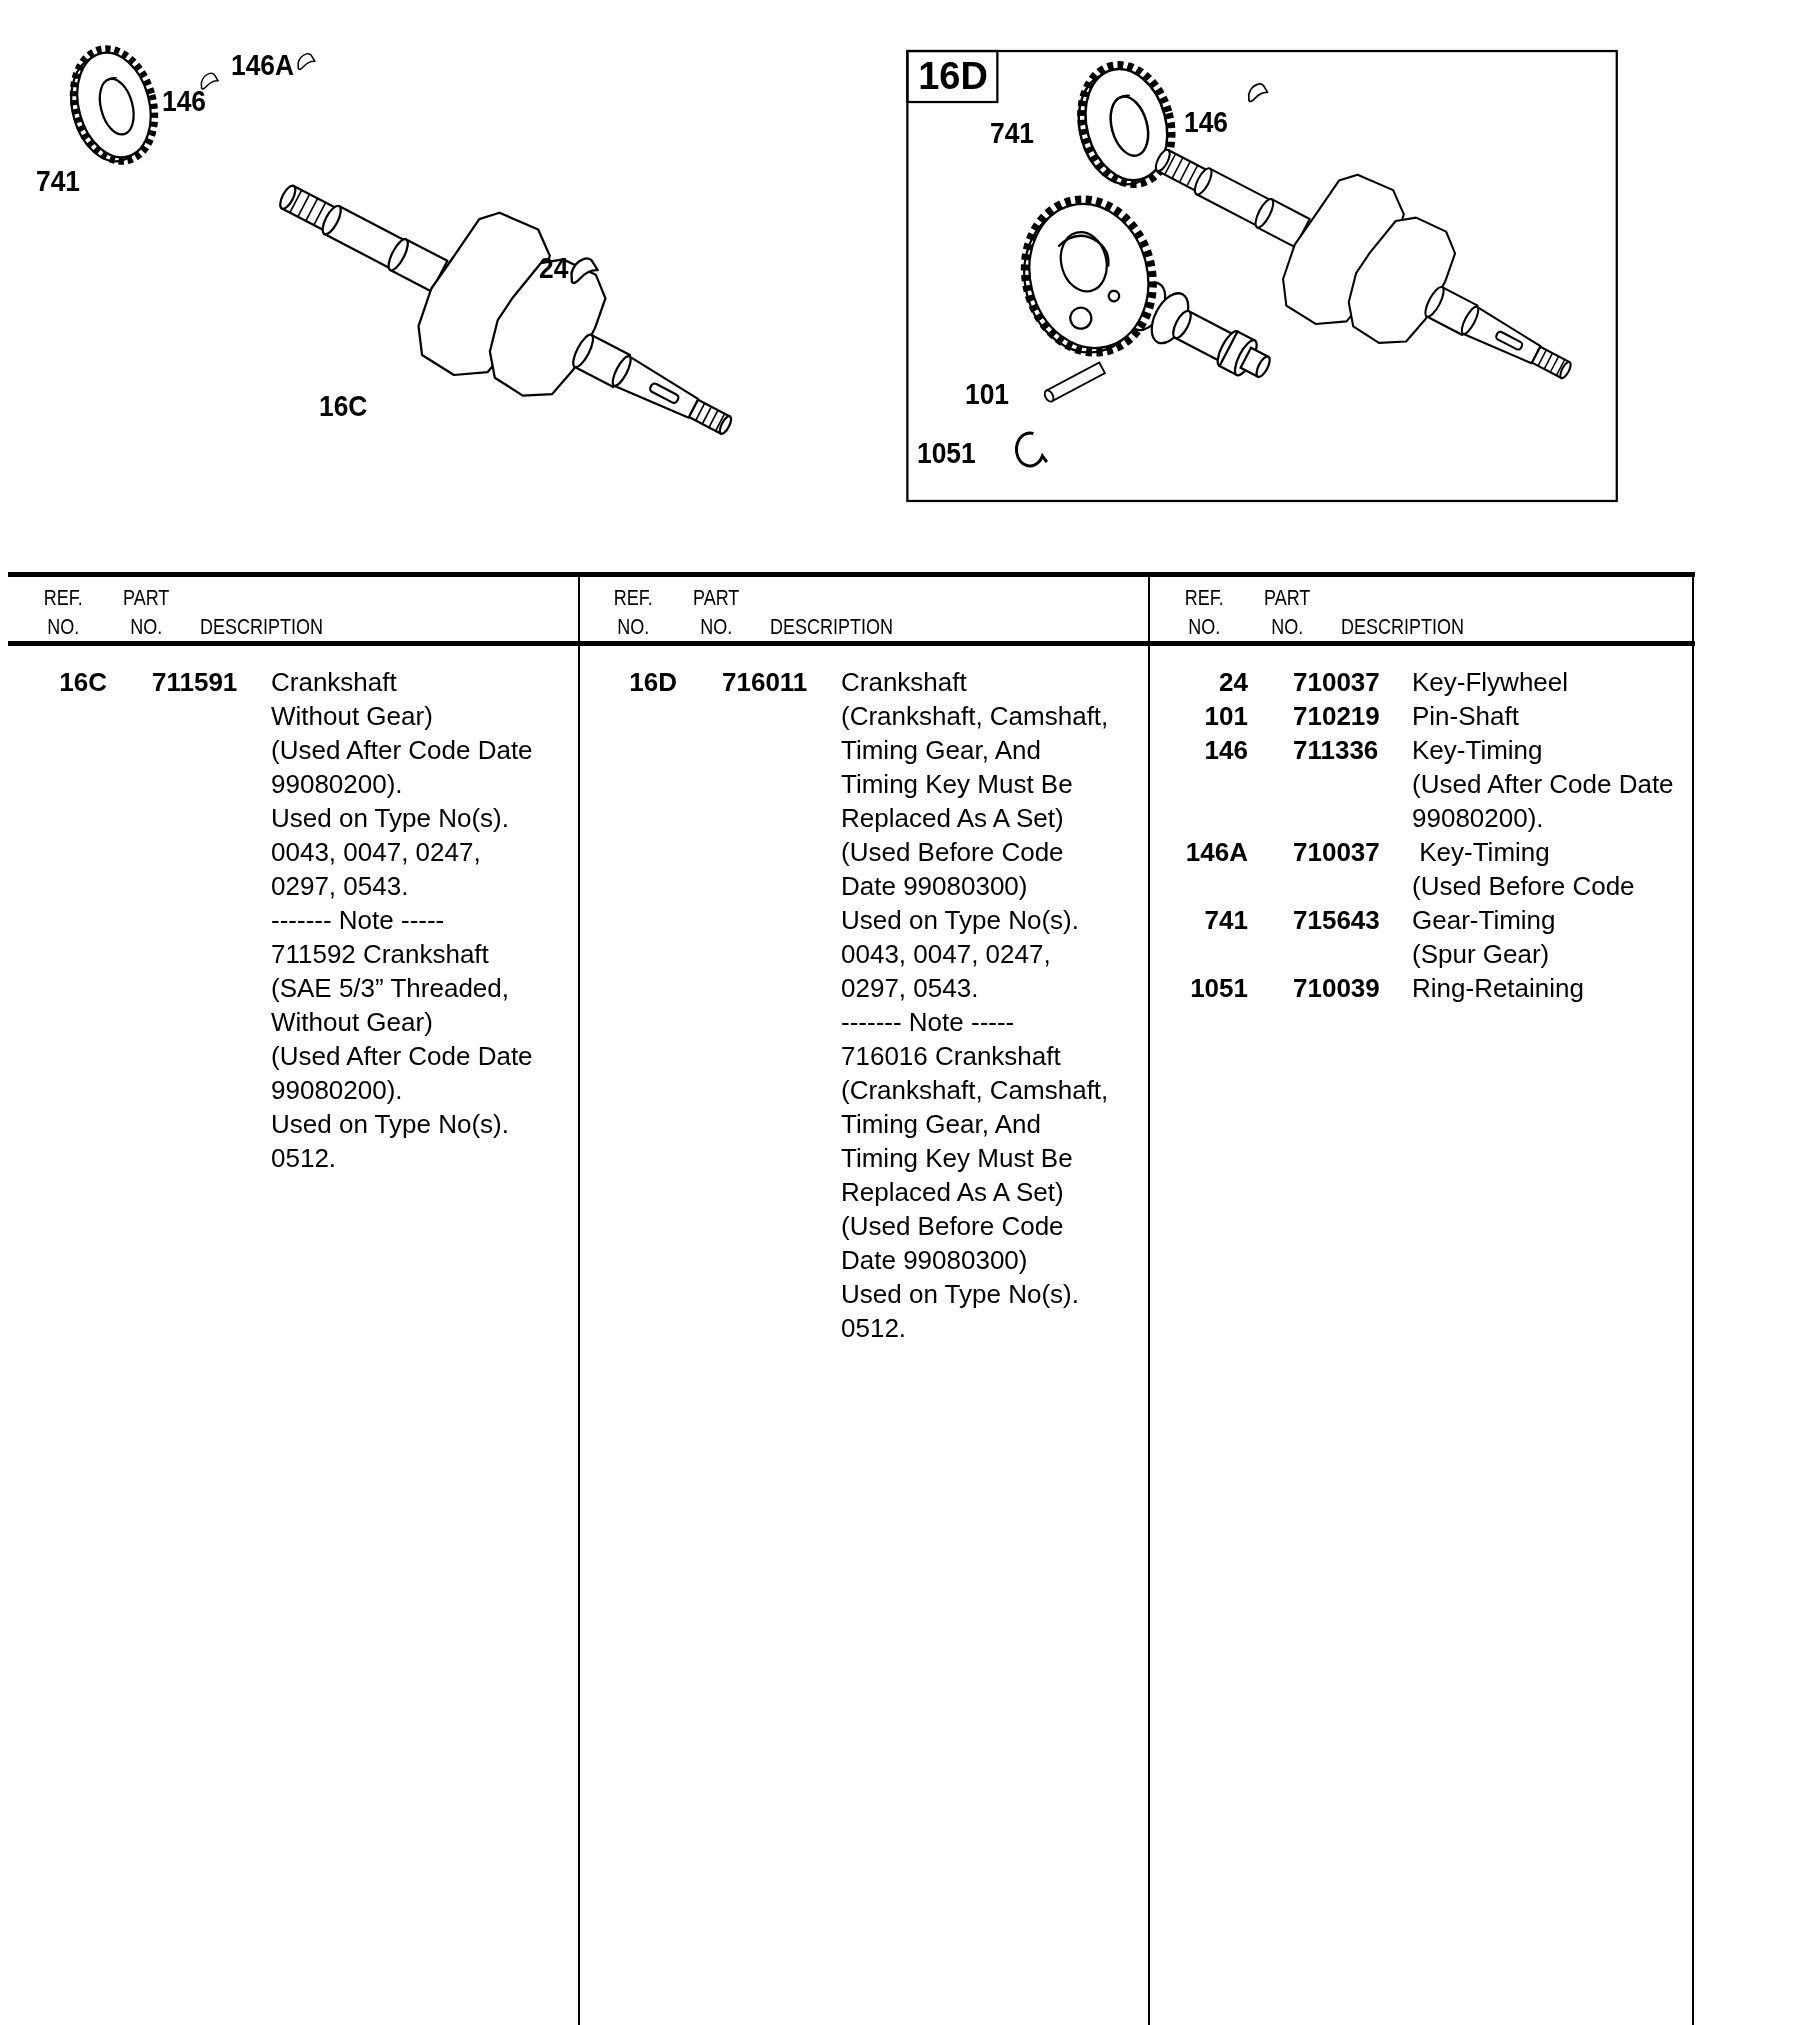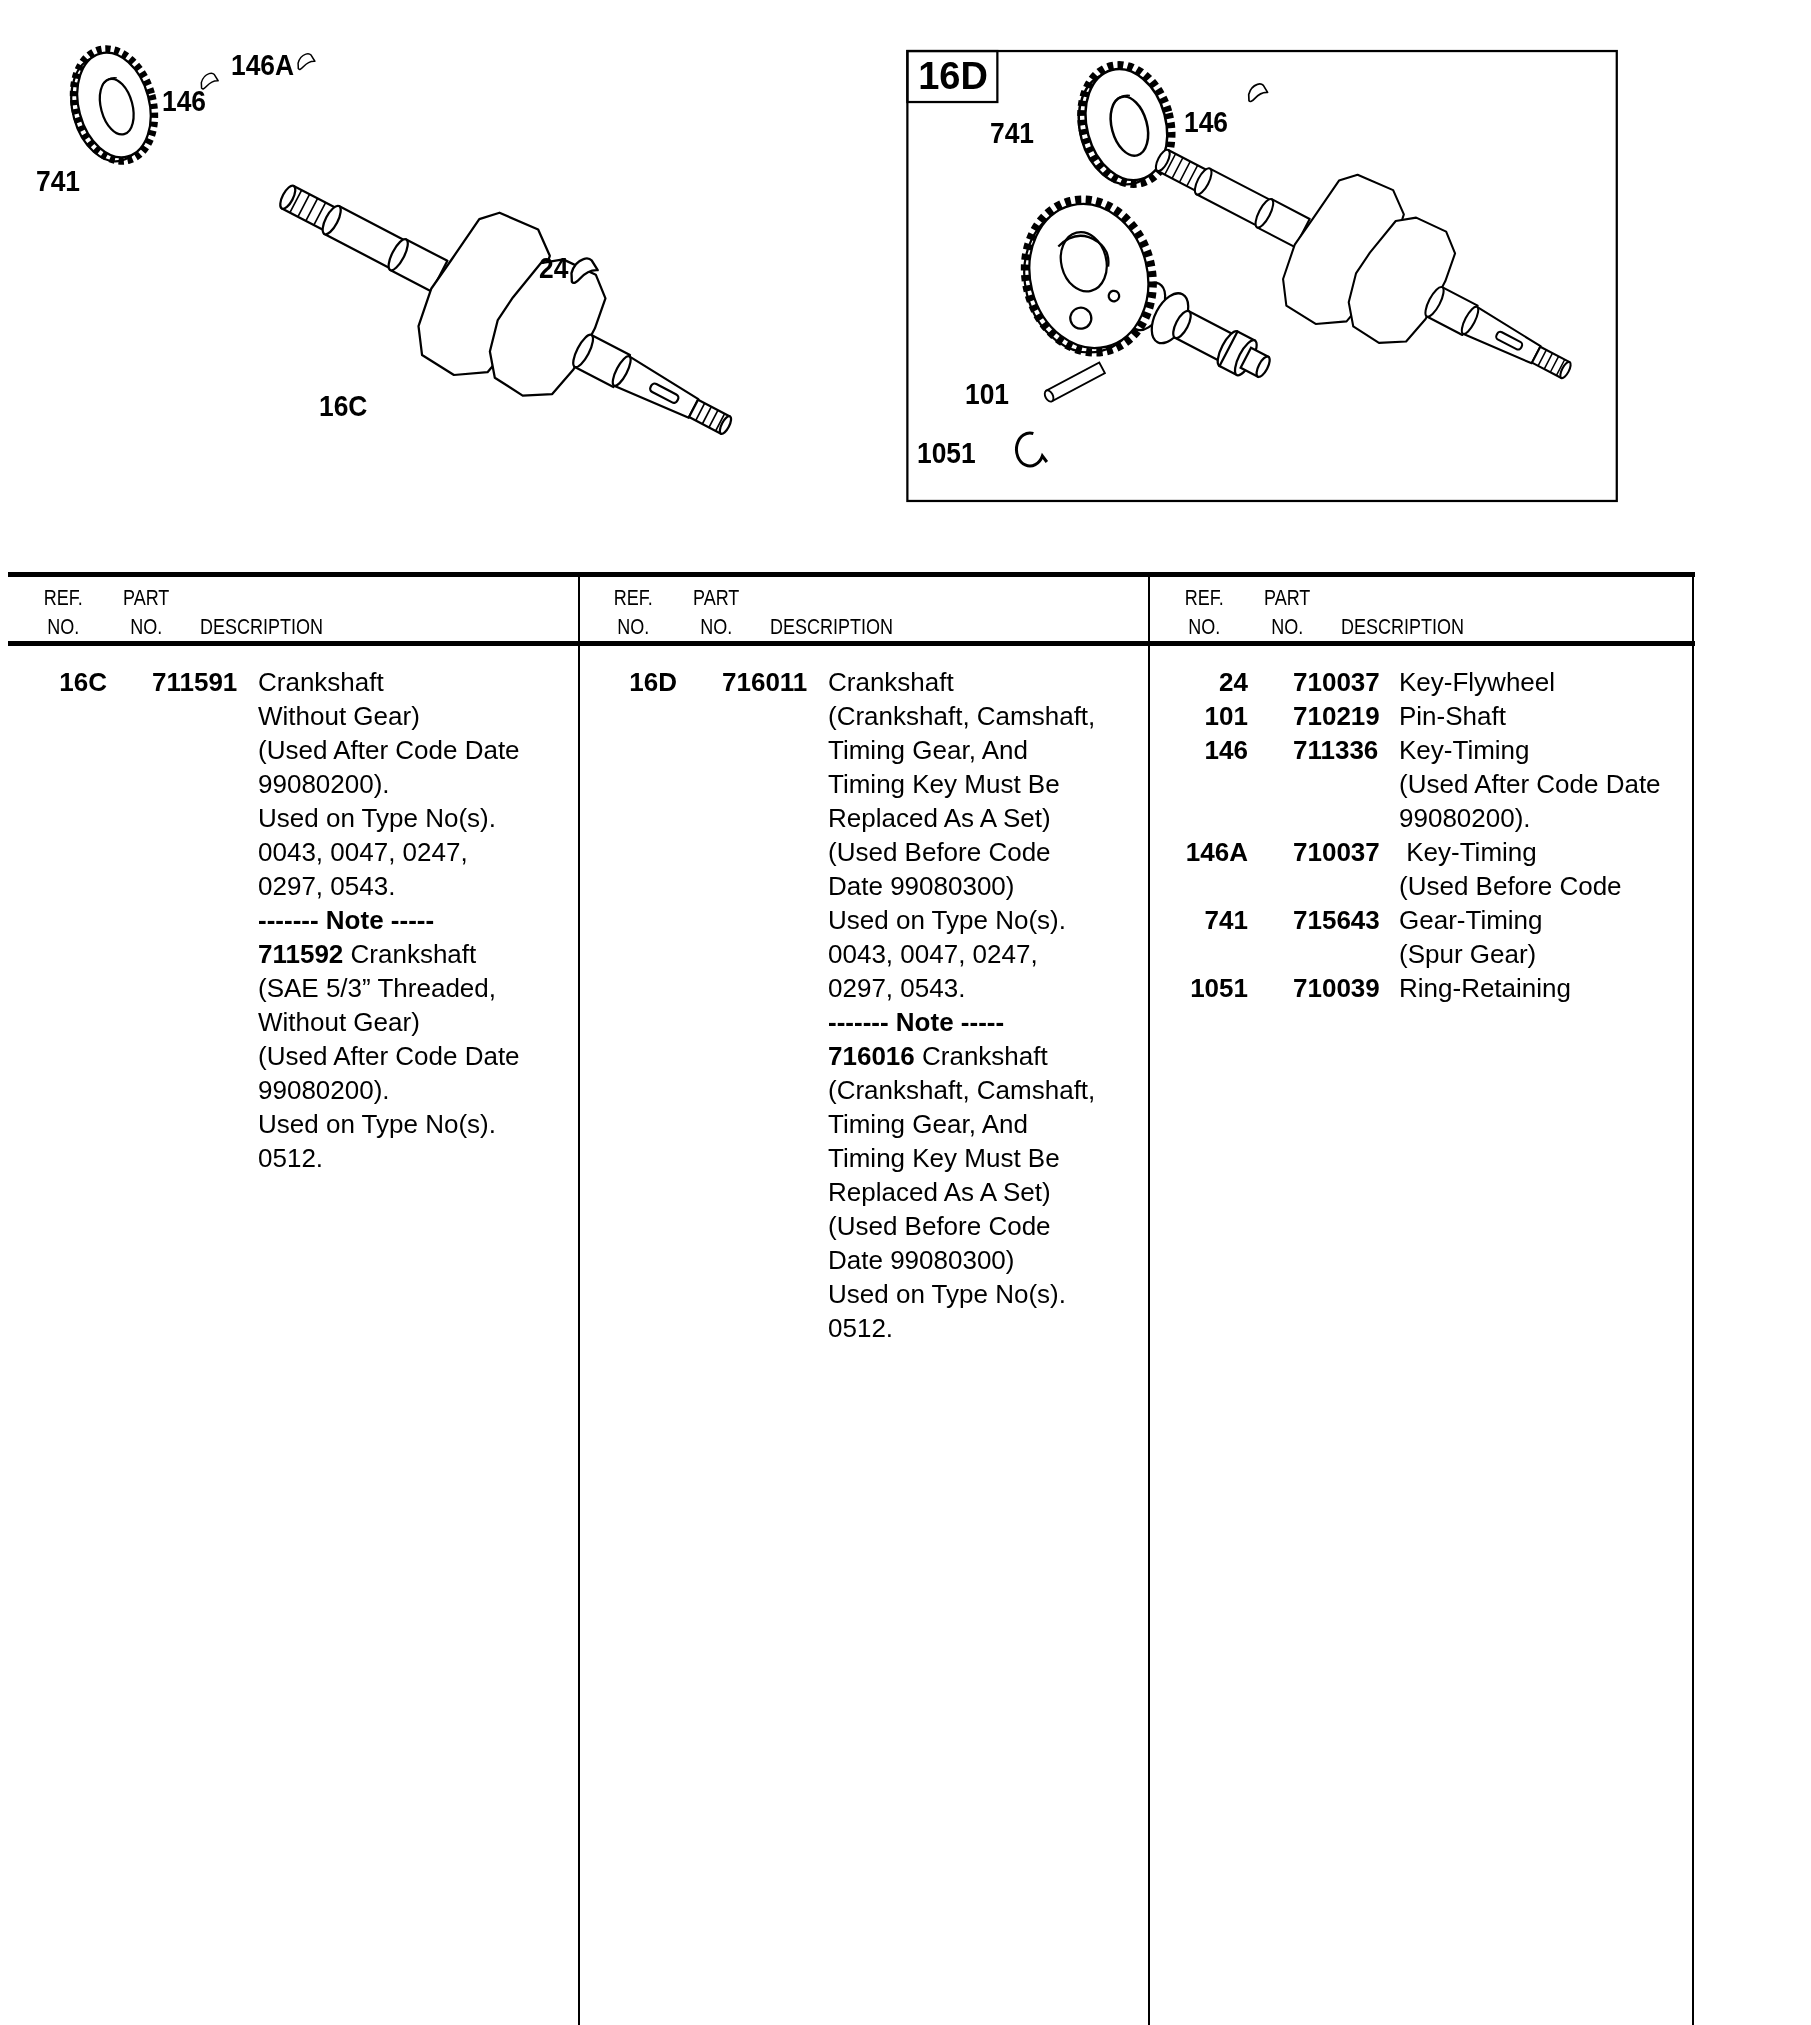--- a/index.html
+++ b/index.html
@@ -15,22 +15,22 @@
   .vrule{position:absolute;background:#000;width:2.3px;}
   .hsec{position:absolute;top:584px;font-size:22.5px;line-height:28.5px;}
   .hcol{position:absolute;text-align:center;transform:scaleX(.8);transform-origin:left top;}
   .h-ref{left:21px;width:83px;}
   .h-part{left:104px;width:83px;}
   .h-desc{left:191px;top:28.5px;text-align:left;white-space:nowrap;}
   .tsec{position:absolute;top:665px;font-size:26px;}
   .trow{position:relative;height:34px;line-height:34px;}
   .c-ref{position:absolute;left:0;top:0;width:98px;text-align:right;font-weight:bold;white-space:pre;}
   .c-part{position:absolute;left:143px;top:0;font-weight:bold;white-space:pre;}
-  .c-desc{position:absolute;left:249px;top:0;white-space:pre;}
-  .c-desc b{font-weight:bold;}
+  .c-desc{position:absolute;left:262px;top:0;white-space:pre;}
+  .c-desc b{font-weight:normal;}
 </style>
 </head>
 <body>
 
 <div class="page">
 
   <svg class="art" width="1811" height="570" viewBox="0 0 2415 760">
     <defs>
       <g id="gear-def" stroke="#000" fill="#ffffff">
         <ellipse cx="-9" cy="3" rx="47" ry="71" stroke-width="3"></ellipse>

